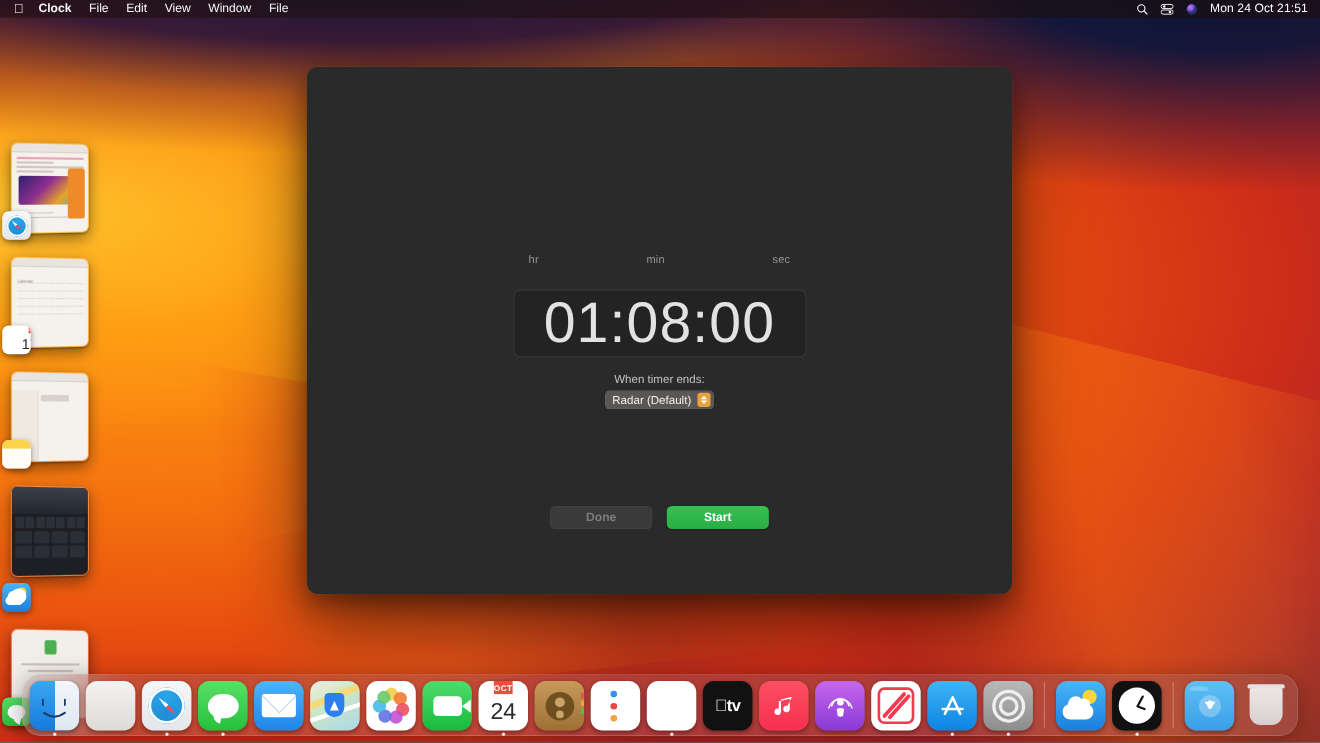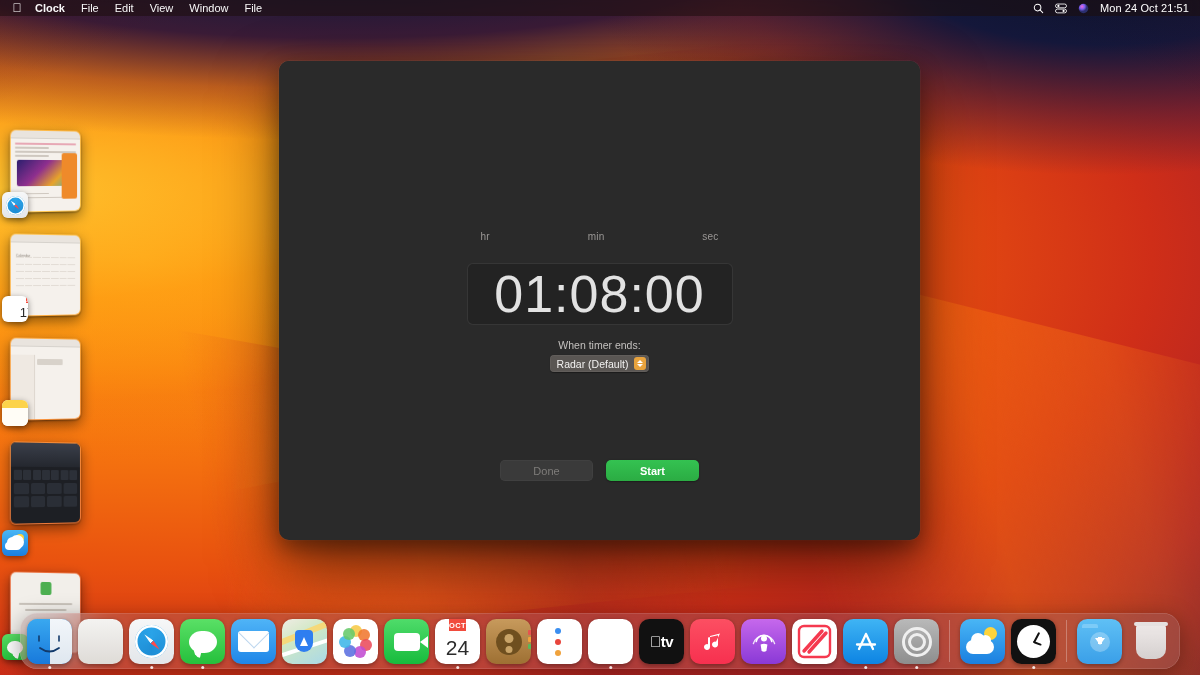--- a/index.html
+++ b/index.html
@@ -182,20 +182,21 @@
   .chev.dn { border-top:3.2px solid #fff; }
 
   .actions {
     position:absolute; left:0; right:0; bottom:28px;
     display:flex; justify-content:center; gap:13px;
   }
   .btn {
     width:93px; height:21px; border-radius:5px; font-size:11px;
     display:flex; align-items:center; justify-content:center; border:none;
     font-family:"Liberation Sans", sans-serif;
+    font-weight:bold;
   }
   .btn-done { background:#3a3a3a; color:#7e7c7a;
     box-shadow: inset 0 0 0 0.5px rgba(255,255,255,0.07); }
   .btn-start { background:#30b94a; color:#fff; font-weight:600;
     background-image: linear-gradient(180deg,#34c251,#2bac43);
     box-shadow: 0 0.5px 1.5px rgba(0,0,0,0.35); }
 
   
   .dock {
     position:absolute; left:50%; bottom:6px; transform:translateX(-50%);

